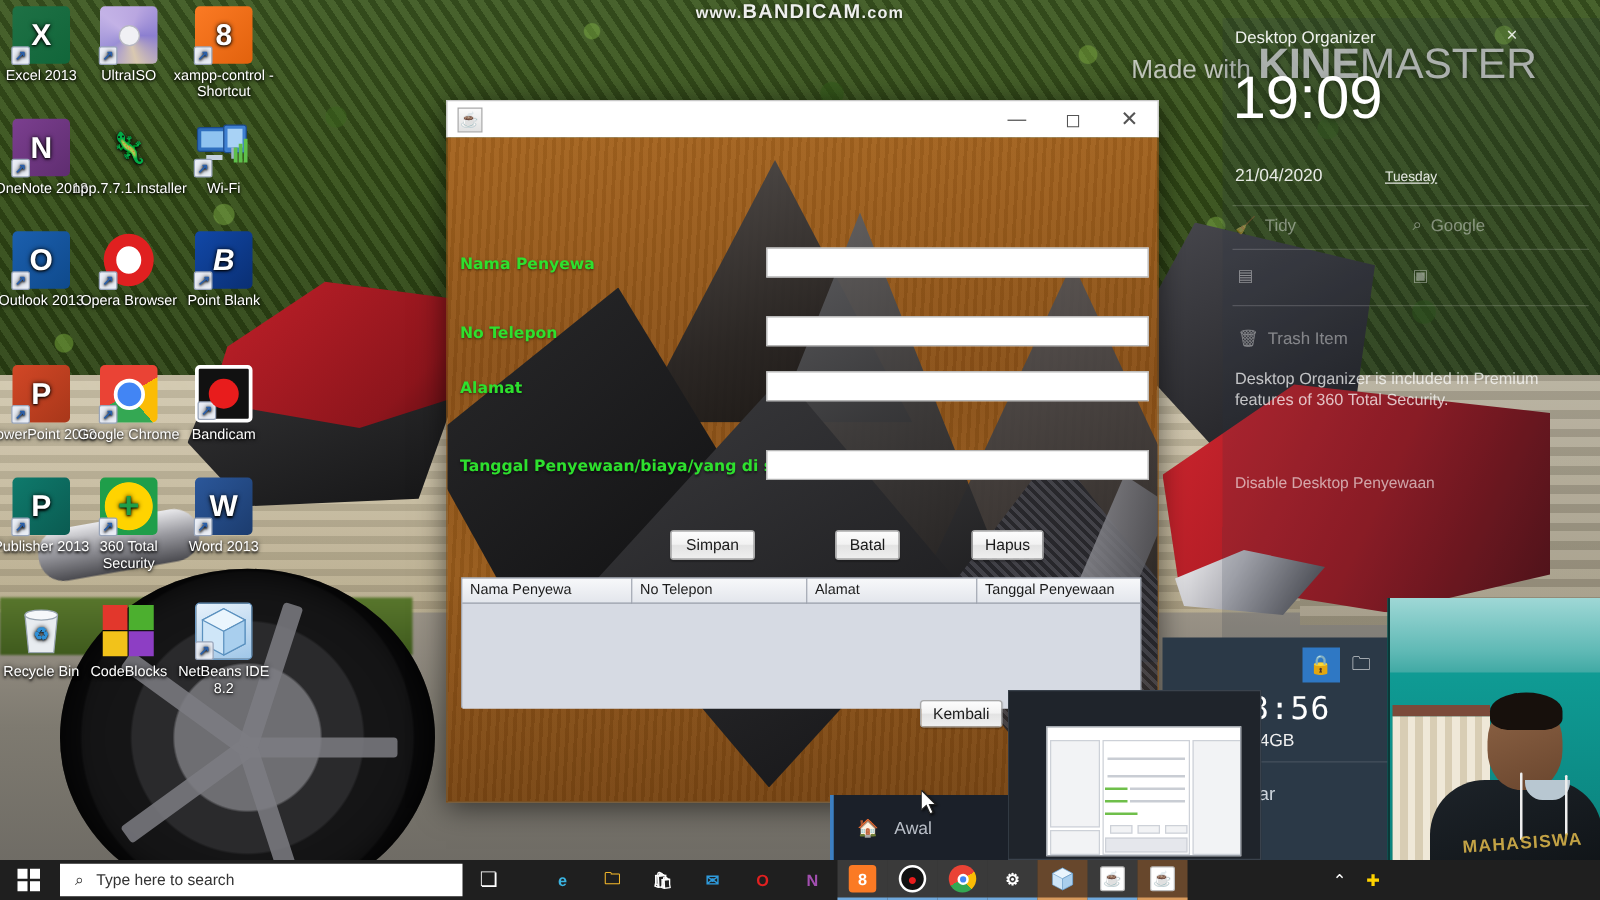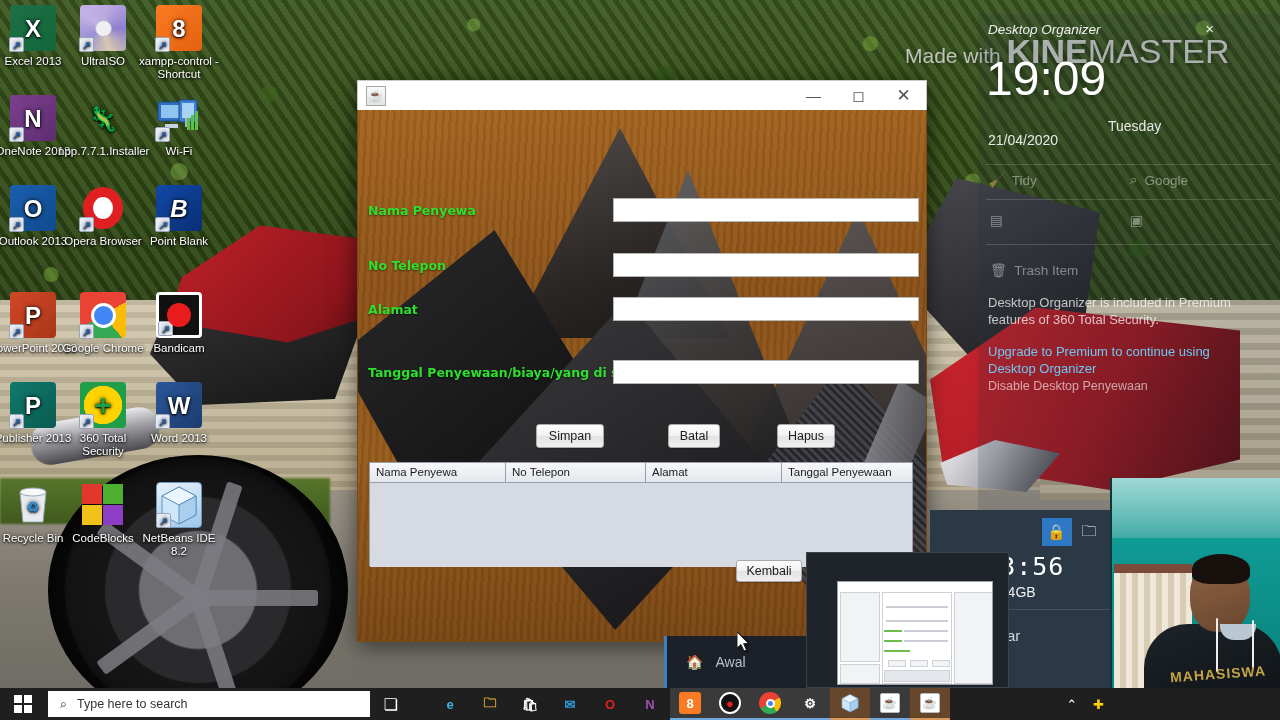--- a/index.html
+++ b/index.html
@@ -180,26 +180,26 @@
     border:10px solid #e02020; box-sizing:border-box;
     background:#fff;
   }
 
   
   .organizer {
     position: absolute; left: 978px; top: 14px; width: 302px; height: 500px;
     background: rgba(40,52,66,.16); color: #fff; font-size: 13px;
     backdrop-filter: blur(0px);
   }
-  .org-title { position:absolute; left:10px; top:8px; font-size:13.5px; color:rgba(255,255,255,.92);font-style:italic; }
+  .org-title { position:absolute; left:10px; top:8px; font-size:13.5px; color:rgba(255,255,255,.92); }
   .org-close { position:absolute; right:66px; top:6px; font-size:15px; color:rgba(255,255,255,.85); }
   .org-clock { position:absolute; left:8px; top:38px; font-size:48px; font-weight:300; line-height:54px; color:#fff;
                text-shadow:0 2px 6px rgba(0,0,0,.35); }
   .org-date { position:absolute; left:10px; top:118px; font-size:14px; color:rgba(255,255,255,.88); }
-  .org-day  { position:absolute; left:130px; top:104px; font-size:14px; color:rgba(255,255,255,.88); }
+  .org-day  { position:absolute; left:130px; top:122px; font-size:11px; color:rgba(255,255,255,.88);text-decoration:underline; }
   .org-row { position:absolute; font-size:13.5px; color:rgba(255,255,255,.42); display:flex; align-items:center; gap:7px; }
   .org-divider { position:absolute; left:8px; width:285px; height:1px; background:rgba(255,255,255,.16); }
   .org-note { position:absolute; left:10px; width:250px; font-size:13px; line-height:16.5px; color:rgba(255,255,255,.72); }
   .org-upgrade { position:absolute; left:10px; width:270px; font-size:13px; line-height:16.5px; color:#6ec8f5; }
   .org-disable { position:absolute; left:10px; font-size:12.5px; color:rgba(255,255,255,.6); }
 
   
   .jframe {
     position: absolute; left: 357px; top: 80px; width: 570px; height: 562px;
     box-shadow: 0 4px 22px rgba(0,0,0,.55);
@@ -409,20 +409,23 @@
     <div class="wheel-spoke" style="transform:rotate(72deg)"></div>
     <div class="wheel-spoke" style="transform:rotate(144deg)"></div>
     <div class="wheel-spoke" style="transform:rotate(216deg)"></div>
     <div class="wheel-spoke" style="transform:rotate(288deg)"></div>
   </div>
   <div class="wall-brick-r"></div>
   <div class="bike-dark-r"></div>
   <div class="bike-red-r"></div>
   <div class="bike-light-r"></div>
 
+  <div class="bandicam-wm">
+    <span class="small">www.</span><span>BANDICAM</span><span class="small">.com</span>
+  </div>
   <div class="kine-wm">
     <span class="made">Made with </span><span class="bold">KINE</span><span>MASTER</span>
   </div>
 
   <div id="icons-layer">
       <div class="desk-icon" style="left: -12px; top: 5px;">
         <div class="glyph g-excel">X<span class="shortcut-arrow">↗</span></div>
         <div>Excel 2013</div>
       </div>
       <div class="desk-icon" style="left: 58px; top: 5px;">
@@ -561,21 +564,20 @@
     </div>
     <div class="org-row" style="left:152px; top:198px">
       <span>▣</span>
     </div>
     <div class="org-divider" style="top:230px"></div>
     <div class="org-row" style="left:12px; top:248px">
       <span>🗑</span>
       <span>Trash Item</span>
     </div>
     <div class="org-note" style="top:281px">Desktop Organizer is included in Premium features of 360 Total Security.</div>
-    <div class="org-upgrade" style="top:330px">Upgrade to Premium to continue using Desktop Organizer</div>
     <div class="org-disable" style="top:365px">Disable Desktop Penyewaan</div>
   </div>
 
   <div class="jframe">
     <div class="jtitlebar">
       <div class="jicon">☕</div>
       <div class="jtitle-spacer"></div>
       <div class="jwinbtn">—</div>
       <div class="jwinbtn">◻</div>
       <div class="jwinbtn">✕</div>

